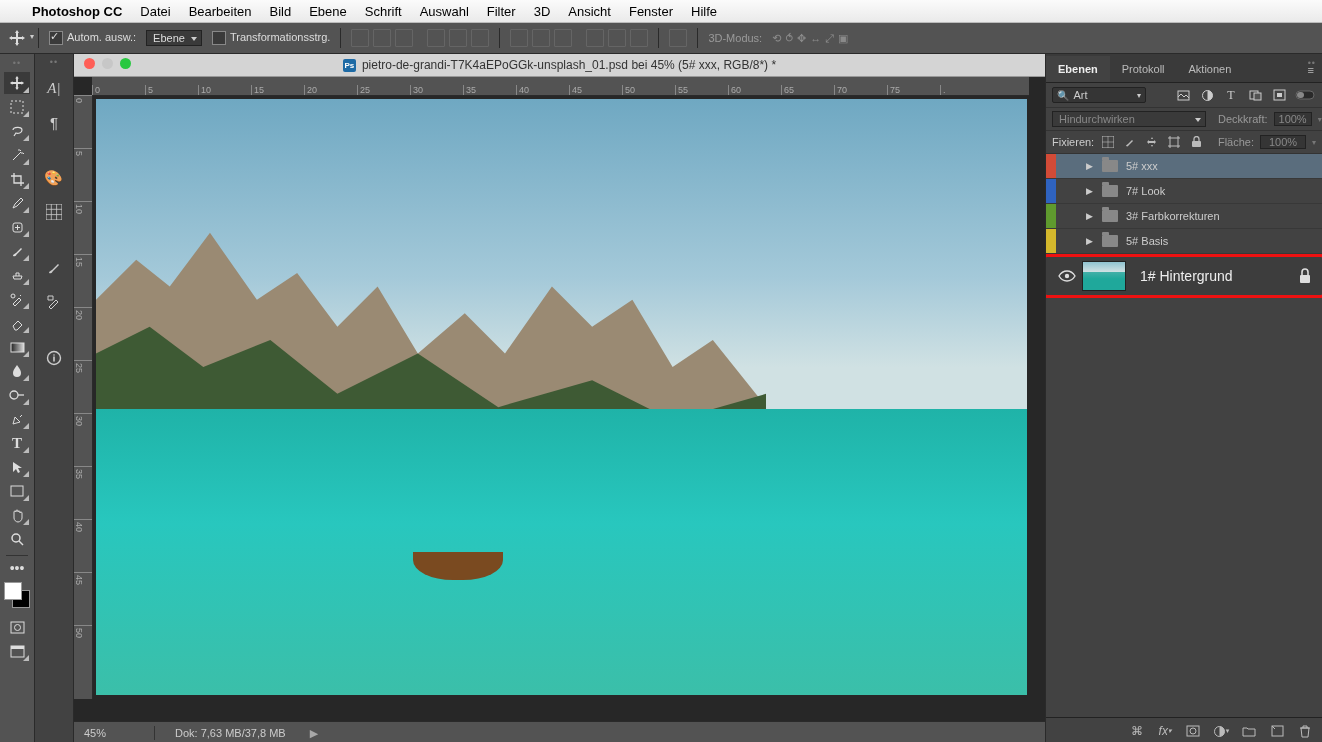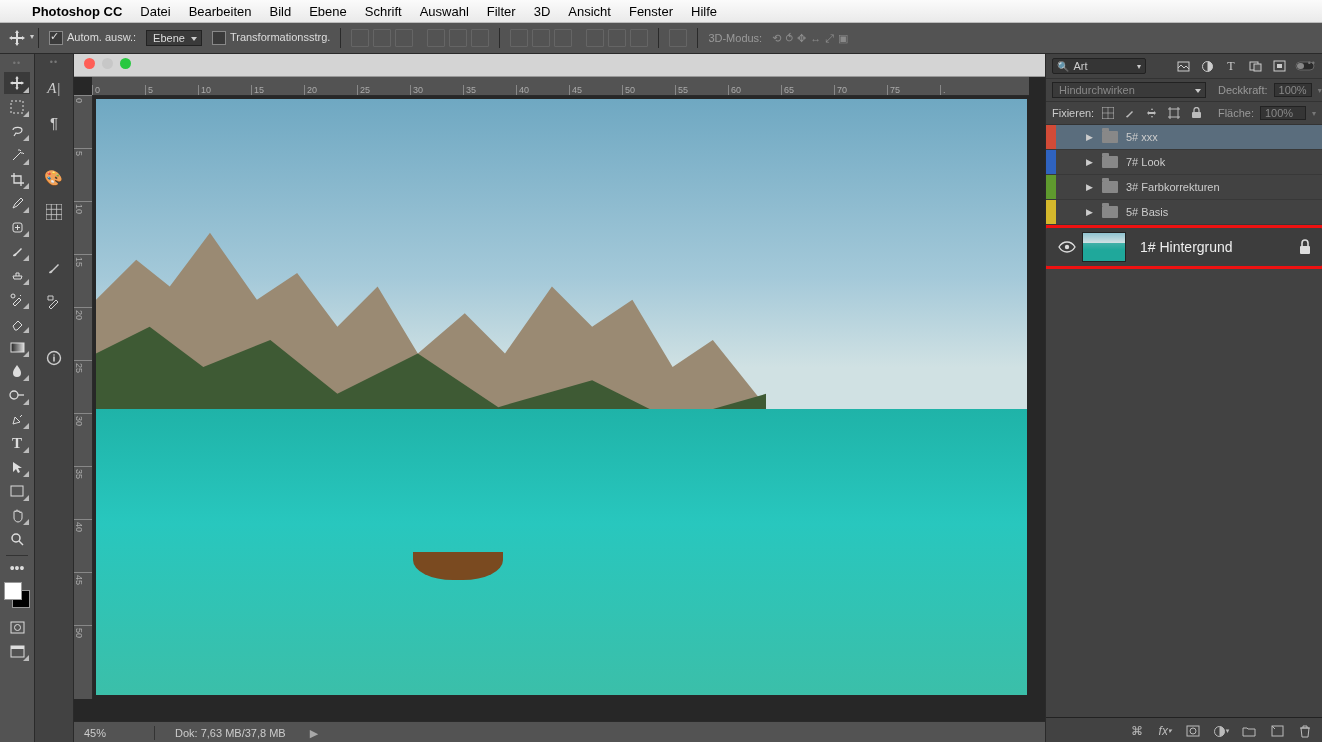--- a/index.html
+++ b/index.html
@@ -55,21 +55,21 @@
   .right .corner-dots{position:absolute;right:6px;top:4px;color:#777;font-size:9px;letter-spacing:1px;}
   .tabs{height:28px;display:flex;align-items:flex-end;border-bottom:1px solid #222;background:#3a3a3a;}
   .tab{padding:7px 12px;color:#bbb;cursor:pointer;}
   .tab.active{background:#424242;color:#eee;font-weight:bold;}
   .tabs .menu{margin-left:auto;padding:6px 8px;color:#bbb;}
   .filter-row{height:24px;display:flex;align-items:center;padding:0 6px;gap:6px;border-bottom:1px solid #333;}
   .filter-row .search{flex:0 0 84px;background:#353535;border:1px solid #222;border-radius:2px;padding:1px 4px;display:flex;align-items:center;gap:4px;}
   .filter-row .ico{width:18px;height:18px;display:flex;align-items:center;justify-content:center;color:#ccc;font-size:12px;cursor:pointer;}
   .blend-row,.lock-row{height:22px;display:flex;align-items:center;padding:0 6px;gap:6px;border-bottom:1px solid #333;color:#999;}
   .blend-row .dd{flex:0 0 130px;}
-  .pct{background:#353535;border:1px solid #222;padding:0 4px;width:36px;text-align:left;}
+  .pct{background:#353535;border:1px solid #222;padding:0 4px;width:36px;text-align:center;}
   .lock-row .lico{width:16px;height:16px;display:flex;align-items:center;justify-content:center;font-size:11px;color:#bbb;}
   .layers{flex:1;overflow:auto;background:#424242;}
   .grp{height:24px;display:flex;align-items:center;border-bottom:1px solid #383838;cursor:pointer;}
   .grp .eye{width:26px;display:flex;justify-content:center;}
   .grp .swatch{width:10px;height:24px;}
   .grp .arrow{width:12px;color:#ccc;font-size:9px;margin:0 4px;}
   .grp .fold{width:16px;height:12px;background:#888;border-radius:1px;margin-right:8px;position:relative;}
   .grp .fold::before{content:"";position:absolute;top:-3px;left:0;width:7px;height:3px;background:#888;border-radius:1px 1px 0 0;}
   .grp.sel{background:#5a6d7d;}
   .bg-layer{position:relative;height:38px;border:3px solid #e11;border-radius:4px;margin:0 -3px;display:flex;align-items:center;background:#3d3d3d;padding-left:6px;}
@@ -332,20 +332,24 @@
       </div>
   </div>
 
   <div class="docwrap">
     <div class="doctitle">
       <div class="traffic">
         <div class="tdot" style="background:#ff5f57"></div>
         <div class="tdot" style="background:#c7c7c7"></div>
         <div class="tdot" style="background:#28c840"></div>
       </div>
+      <span style="display:inline-flex;align-items:center;gap:6px;">
+        <span style="display:inline-block;width:13px;height:13px;background:#1d6aa5;color:#fff;font-size:8px;font-weight:bold;text-align:center;line-height:13px;border-radius:2px;">Ps</span>
+        <span>pietro-de-grandi-T7K4aEPoGGk-unsplash_01.psd bei 45% (5# xxx, RGB/8*) *</span>
+      </span>
     </div>
     <div class="doccanvas">
       <div class="ruler-h" id="ruler-h">
           <span>0</span>
           <span>5</span>
           <span>10</span>
           <span>15</span>
           <span>20</span>
           <span>25</span>
           <span>30</span>
@@ -386,20 +390,26 @@
     <div class="status">
       <span class="zoom">45%</span>
       <span class="sep"></span>
       <span><span>Dok:</span> <span>7,63 MB/37,8 MB</span></span>
       <span class="caret">▶</span>
     </div>
   </div>
 
   <div class="right">
     <div class="corner-dots">••</div>
+    <div class="tabs">
+      <div class="tab active">Ebenen</div>
+      <div class="tab">Protokoll</div>
+      <div class="tab">Aktionen</div>
+      <div class="menu">≡</div>
+    </div>
     <div class="filter-row">
       <div class="search">
           <span style="font-size:10px;">🔍</span>
           <span>Art</span>
           <span style="margin-left:auto;font-size:8px;">▾</span>
         </div>
       <div style="flex:1"></div>
       <div class="ico">
           <svg width="13" height="11">
             <rect x="1" y="1" width="11" height="9" fill="none" stroke="#ccc"></rect>

